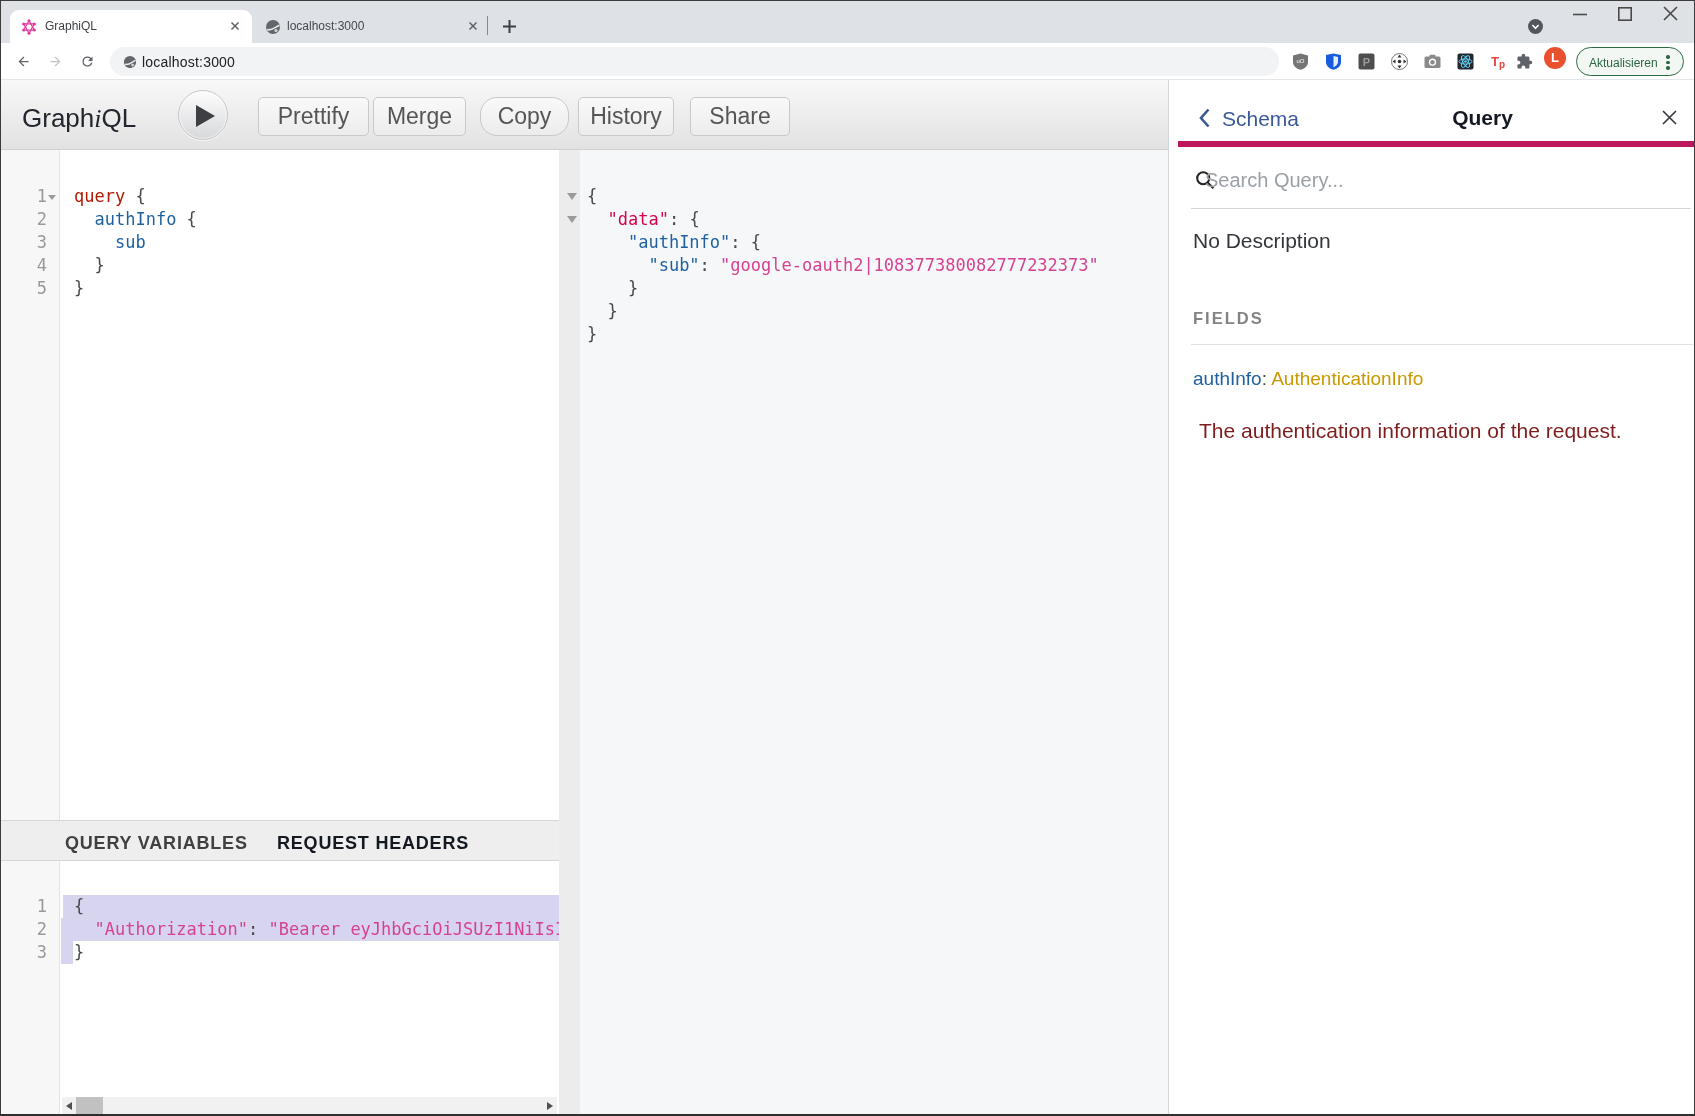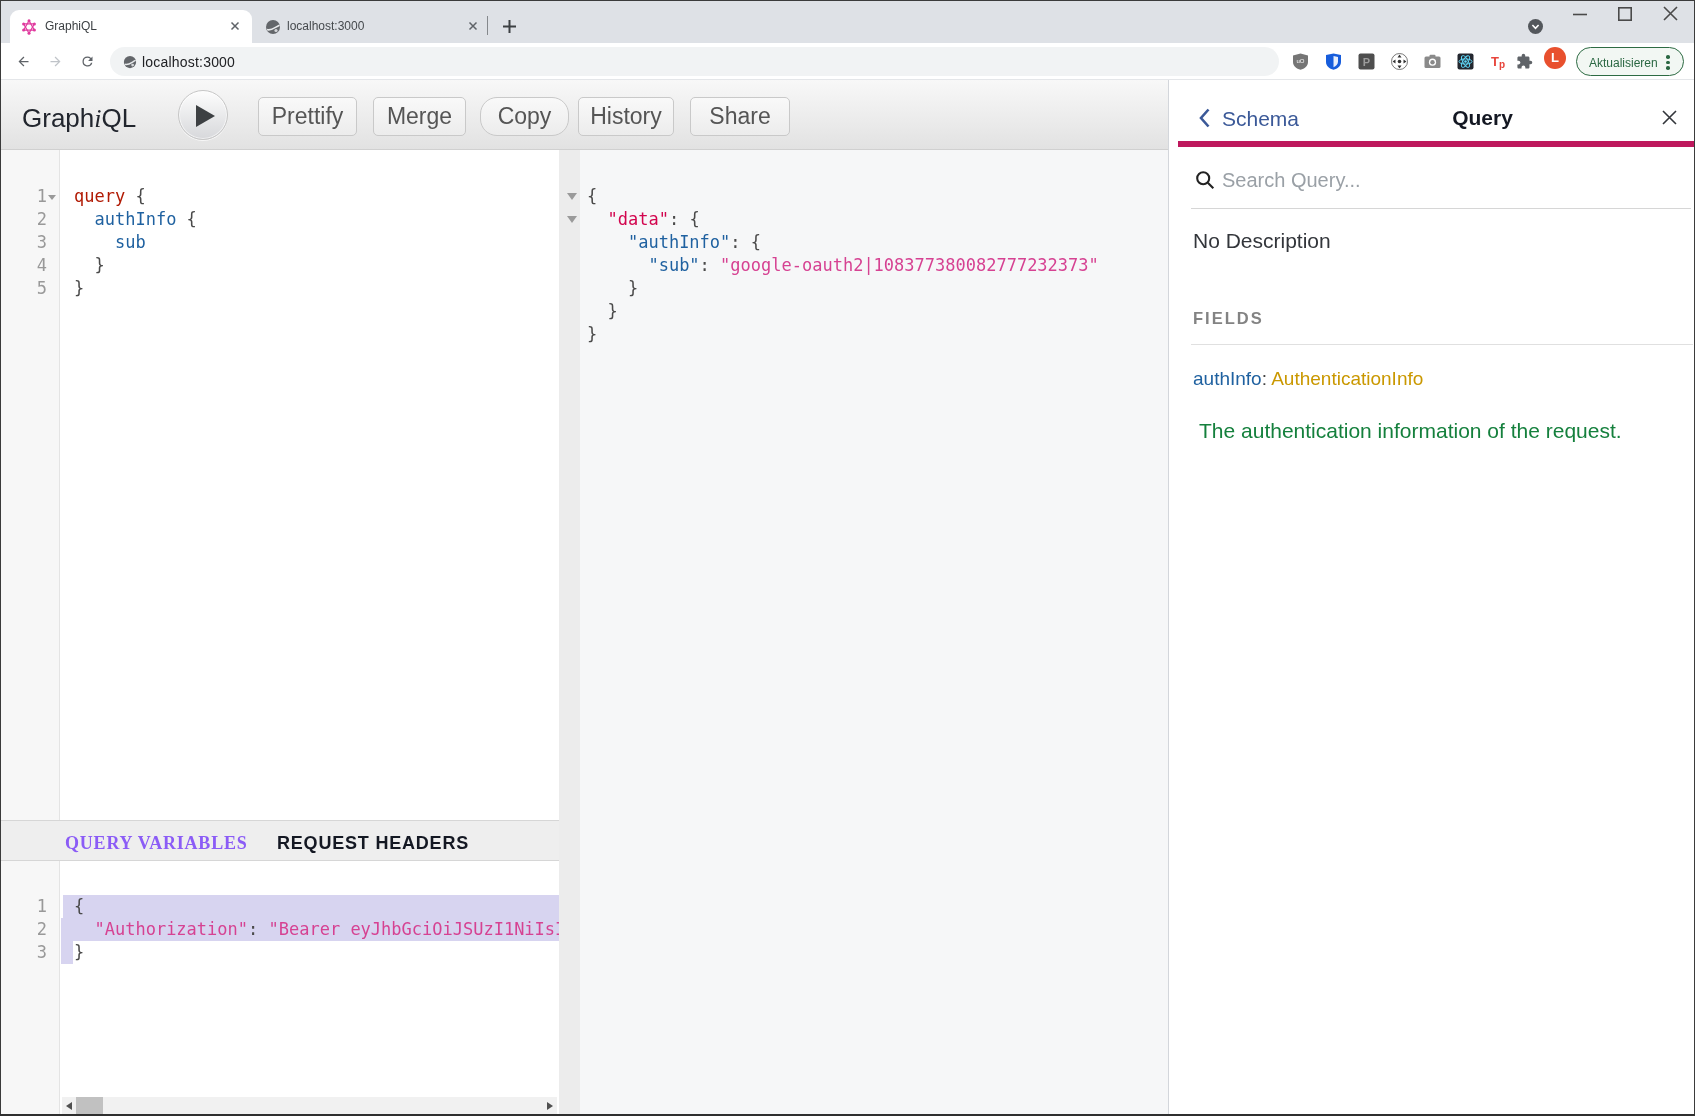--- a/index.html
+++ b/index.html
@@ -37,32 +37,32 @@
 
   .extbtn { top:10px; width:17px; height:17px; }
 
   
   #gql-topbar { left:0; top:80px; width:1168px; height:70px; background:linear-gradient(#f8f8f8,#e2e2e2); border-bottom:1px solid #d0d0d0; }
   #gql-logo { position:absolute; left:22px; top:23px; font-size:26px; color:#22262e; }
   #gql-logo em { font-family:"Liberation Serif", serif; font-style:italic; }
   #execute-btn { position:absolute; left:178px; top:10px; width:50px; height:50px; border-radius:50%; border:1px solid #c6c6c6; background:linear-gradient(#fdfdfd,#d7d8db); box-shadow:0 1px 0 rgba(255,255,255,.7), inset 0 0 0 1px rgba(255,255,255,.6); }
   #execute-btn svg { position:absolute; left:16px; top:13px; }
   .tb-btn { position:absolute; top:17px; height:39px; border:1px solid #c9c9c9; border-radius:5px; background:linear-gradient(#f9f9f9,#ececec); color:#555; font-size:23px; text-align:center; font-family:"Liberation Sans", sans-serif; }
-  #btn-prettify { left:258px; width:99px; }
+  #btn-prettify { left:258px; width:111px; }
   #btn-merge   { left:373px; width:93px; }
   #btn-copy    { left:480px; width:89px;border-radius:17px; }
   #btn-history { left:578px; width:96px; }
   #btn-share   { left:690px; width:100px; }
 
   
   .mono, .cm-line { font-family:"DejaVu Sans Mono", monospace; font-size:17px; line-height:23px; }
   #query-pane { left:0; top:150px; width:559px; height:670px; background:#fff; overflow:hidden; }
   #var-title { left:0; top:820px; width:559px; height:41px; background:#eee; border-top:1px solid #d6d6d6; border-bottom:1px solid #d6d6d6; }
   .vt-tab { position:absolute; top:12px; font-size:18px; font-weight:bold; letter-spacing:0.8px; white-space:nowrap; }
-  #vt-variables { left:65px; color:#8b5cf6;font-family:Liberation Serif, serif; }
+  #vt-variables { left:65px; color:#404040; }
   #vt-headers { left:277px; color:#141823; }
   #var-editor { left:0; top:861px; width:559px; height:253px; background:#fff; overflow:hidden; }
   .gutter { position:absolute; left:0; top:0; width:60px; height:100%; background:#f7f7f7; border-right:1px solid #e4e4e4; }
   .code { position:absolute; left:0; top:0; width:100%; }
   #query-code { padding-top:35px; }
   #var-code { padding-top:34px; }
   #result-code { padding-top:35px; }
 
   .cm-line { position:relative; height:23px; white-space:pre; }
   .gut { position:absolute; left:0; width:47px; text-align:right; color:#999; }
@@ -98,30 +98,30 @@
   #hs-right { right:4px; border-top:4.5px solid transparent; border-bottom:4.5px solid transparent; border-left:6px solid #505050; }
 
   
   #doc-panel { left:1168px; top:80px; width:527px; height:1036px; background:#fff; border-left:1px solid #d3d6db; }
   #doc-header { position:absolute; left:9px; top:0; width:100%; height:67px; border-bottom:6px solid #be185d; }
   #doc-back { position:absolute; left:44px; top:27px; font-size:21px; color:#3B5998; }
   #doc-back-chev { position:absolute; left:21px; top:28px; }
   #doc-title { position:absolute; left:121px; top:26px; width:367px; text-align:center; font-size:21px; font-weight:bold; color:#141823; }
   #doc-close { position:absolute; left:484px; top:30px; }
   #doc-search-icon { position:absolute; left:26px; top:90px; }
-  #doc-search-text { position:absolute; left:53px; top:89px; font-size:20px; color:#9aa0a6; }
+  #doc-search-text { position:absolute; left:36px; top:89px; font-size:20px; color:#9aa0a6; }
   #doc-search-line { position:absolute; left:22px; top:128px; width:500px; height:1px; background:#d6d6d6; }
   #doc-nodesc { position:absolute; left:24px; top:149px; font-size:21px; color:#33363b; }
   #doc-fields { position:absolute; left:24px; top:229px; font-size:16.5px; font-weight:bold; letter-spacing:2px; color:#838383; }
   #doc-fields-line { position:absolute; left:22px; top:264px; width:502px; height:1px; background:#e0e0e0; }
   #doc-field-row { position:absolute; left:24px; top:288px; font-size:19px; }
   .fld-name { color:#1F61A0; }
   .fld-colon { color:#444; }
   .fld-type { color:#CA9800; }
-  #doc-field-desc { position:absolute; left:30px; top:339px; font-size:21px; color:#15803d; }
+  #doc-field-desc { position:absolute; left:30px; top:339px; font-size:21px; color:#7f1d1d; }
 </style>
 </head>
 <body>
 
 <div class="abs" id="tabstrip">
   <div class="abs tab" id="tab1">
     <svg class="abs" style="left:11px;top:9px" width="16" height="16" viewBox="0 0 16 16">
       <g stroke="#e03a9e" stroke-width="1.2" fill="none">
         <path d="M8 1.8 L2.6 11.1 L13.4 11.1 Z"></path>
         <path d="M8 14.2 L2.6 4.9 L13.4 4.9 Z"></path>

